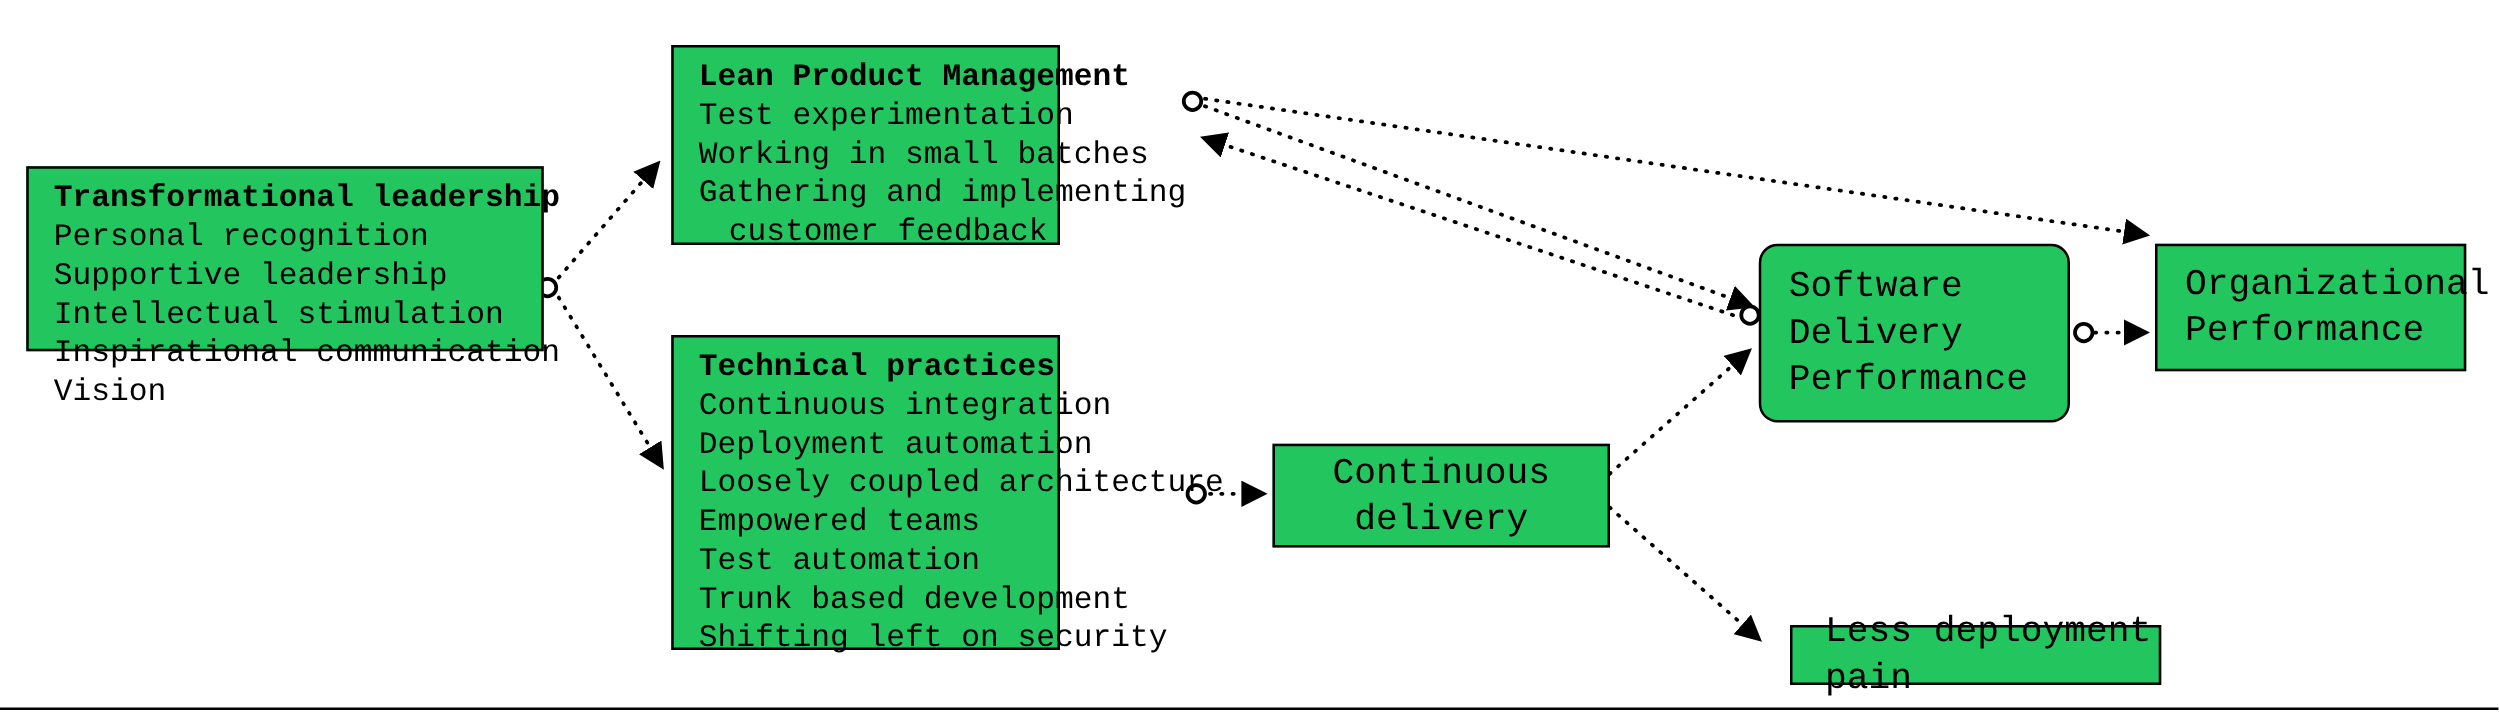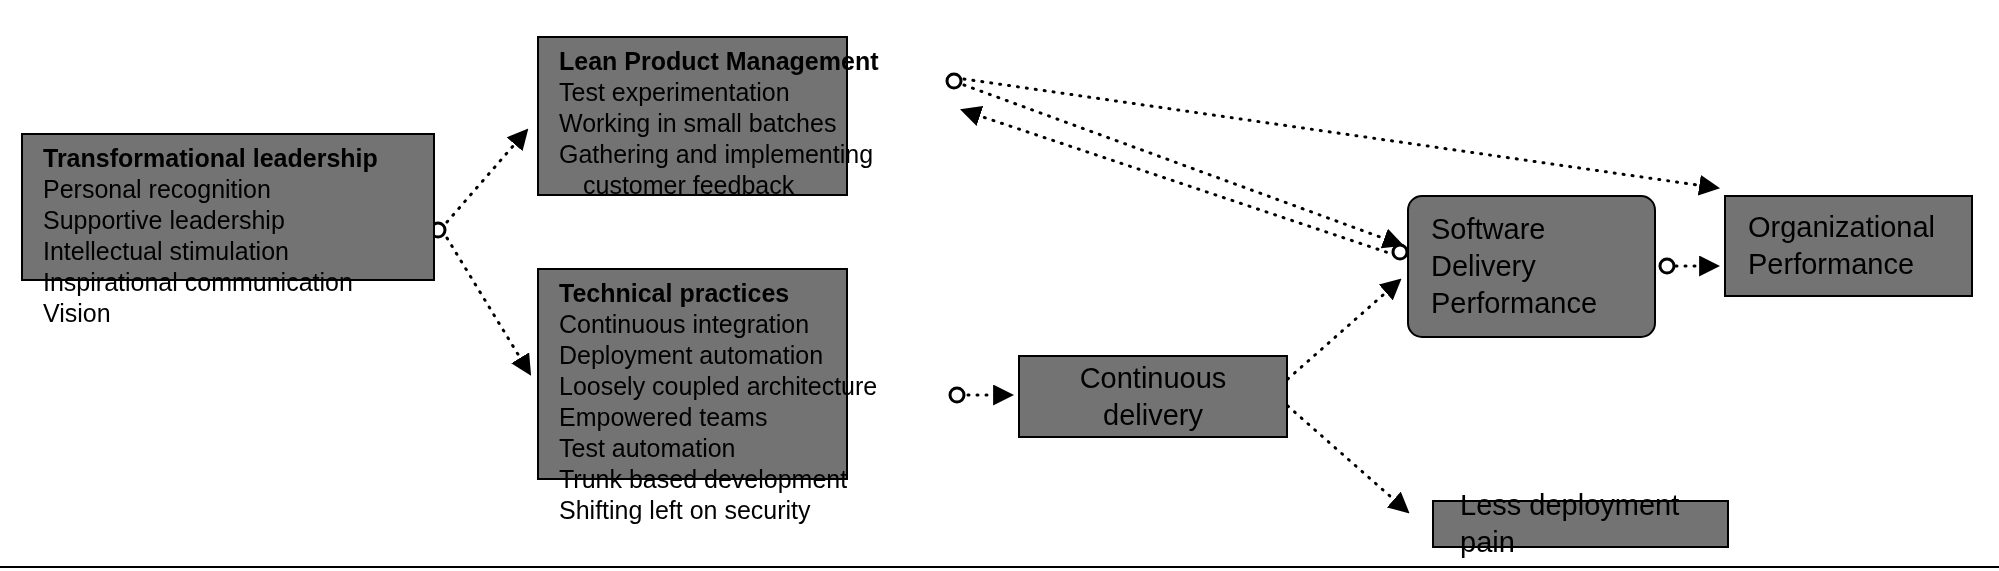--- a/index.html
+++ b/index.html
@@ -20,22 +20,23 @@
     left: 0;
     top: 0;
     width: 1999px;
     height: 571px;
     pointer-events: none;
   }
   .node {
     position: absolute;
     box-sizing: border-box;
     border: 2px solid #000000;
-    background: #737373;
+    background: #22c55e;
     color: #000000;
+    font-family: Liberation Mono, monospace;
   }
   .node-list {
     padding: 8px 0 6px 20px;
   }
   .node-title {
     font-weight: bold;
     font-size: 25px;
     line-height: 31px;
     white-space: nowrap;
   }
@@ -133,21 +134,21 @@
   </div>
 
   <div class="node node-list" style="left:537px; top:36px; width:311px; height:160px;">
     <div class="node-title">Lean Product Management</div>
     <div class="node-item">Test experimentation</div>
     <div class="node-item">Working in small batches</div>
     <div class="node-item">Gathering and implementing</div>
     <div class="node-item indent">customer feedback</div>
   </div>
 
-  <div class="node node-list" style="left:537px; top:268px; width:311px; height:212px;">
+  <div class="node node-list" style="left:537px; top:268px; width:311px; height:252px;">
     <div class="node-title">Technical practices</div>
     <div class="node-item">Continuous integration</div>
     <div class="node-item">Deployment automation</div>
     <div class="node-item">Loosely coupled architecture</div>
     <div class="node-item">Empowered teams</div>
     <div class="node-item">Test automation</div>
     <div class="node-item">Trunk based development</div>
     <div class="node-item">Shifting left on security</div>
   </div>
 

